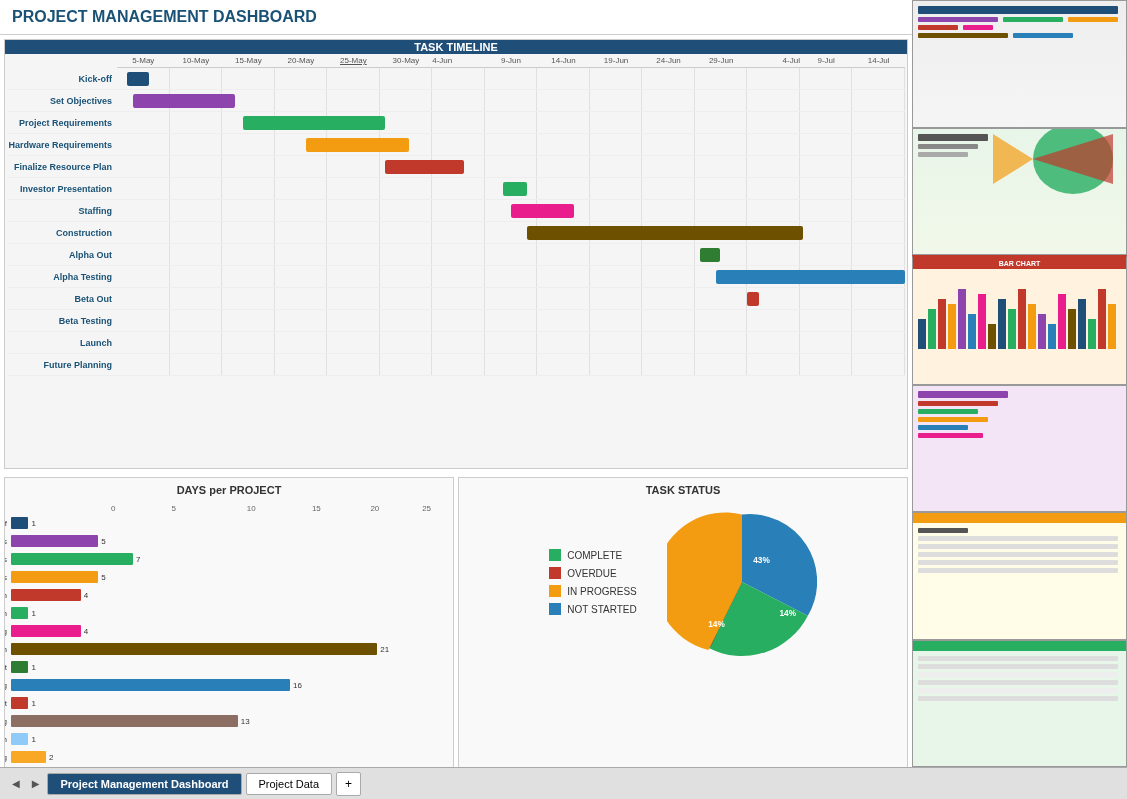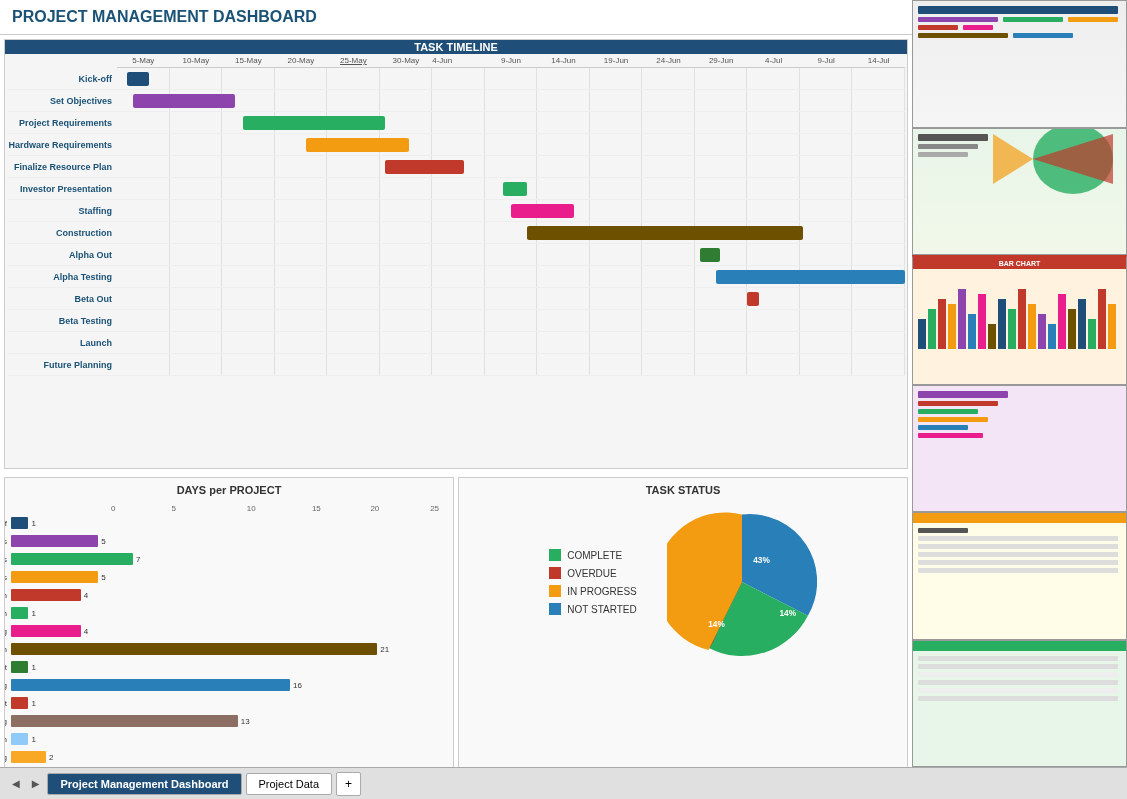--- a/index.html
+++ b/index.html
@@ -299,21 +299,21 @@
             <div style="flex:1;text-align:center;">15-May</div>
             <div style="flex:1;text-align:center;">20-May</div>
             <div style="flex:1;text-align:center;text-decoration:underline;">25-May</div>
             <div style="flex:1;text-align:center;">30-May</div>
             <div style="flex:1;text-align:left;">4-Jun</div>
             <div style="flex:1;text-align:center;">9-Jun</div>
             <div style="flex:1;text-align:center;">14-Jun</div>
             <div style="flex:1;text-align:center;">19-Jun</div>
             <div style="flex:1;text-align:center;">24-Jun</div>
             <div style="flex:1;text-align:center;">29-Jun</div>
-            <div style="flex:1;text-align:center;">4-Jul</div>
+            <div style="flex:1;text-align:right;">4-Jul</div>
             <div style="flex:1;text-align:center;">9-Jul</div>
             <div style="flex:1;text-align:center;">14-Jul</div>
           </div>
 
           <div class="gantt-row">
             <div class="gantt-label">Kick-off</div>
             <div class="gantt-bar-area">
               <div class="gantt-bg-lines">
                 <div class="gantt-bg-line"></div>
                   <div class="gantt-bg-line"></div>
@@ -651,21 +651,21 @@
 
         <div class="days-chart">
           <div class="chart-title">DAYS per PROJECT</div>
 
           <div style="display:flex; margin-left:100px; font-size:8px; color:#666; margin-bottom:2px;">
             <div style="flex:0;width:0px;">0</div>
             <div style="flex:1;text-align:left;padding-left:18%;">5</div>
             <div style="flex:1;text-align:left;padding-left:15%;">10</div>
             <div style="flex:1;text-align:left;padding-left:12%;">15</div>
             <div style="flex:1;text-align:left;padding-left:10%;">20</div>
-            <div style="flex:1;text-align:center;padding-left:8%;">25</div>
+            <div style="flex:1;text-align:left;padding-left:8%;">25</div>
           </div>
 
           <div>
             <div class="bar-chart-row">
               <div class="bar-label">Kick-off</div>
               <div class="bar-fill" style="width:4%; background:#1f4e79;"></div>
               <div class="bar-value">1</div>
             </div>
             <div class="bar-chart-row">
               <div class="bar-label">Set Objectives</div>

